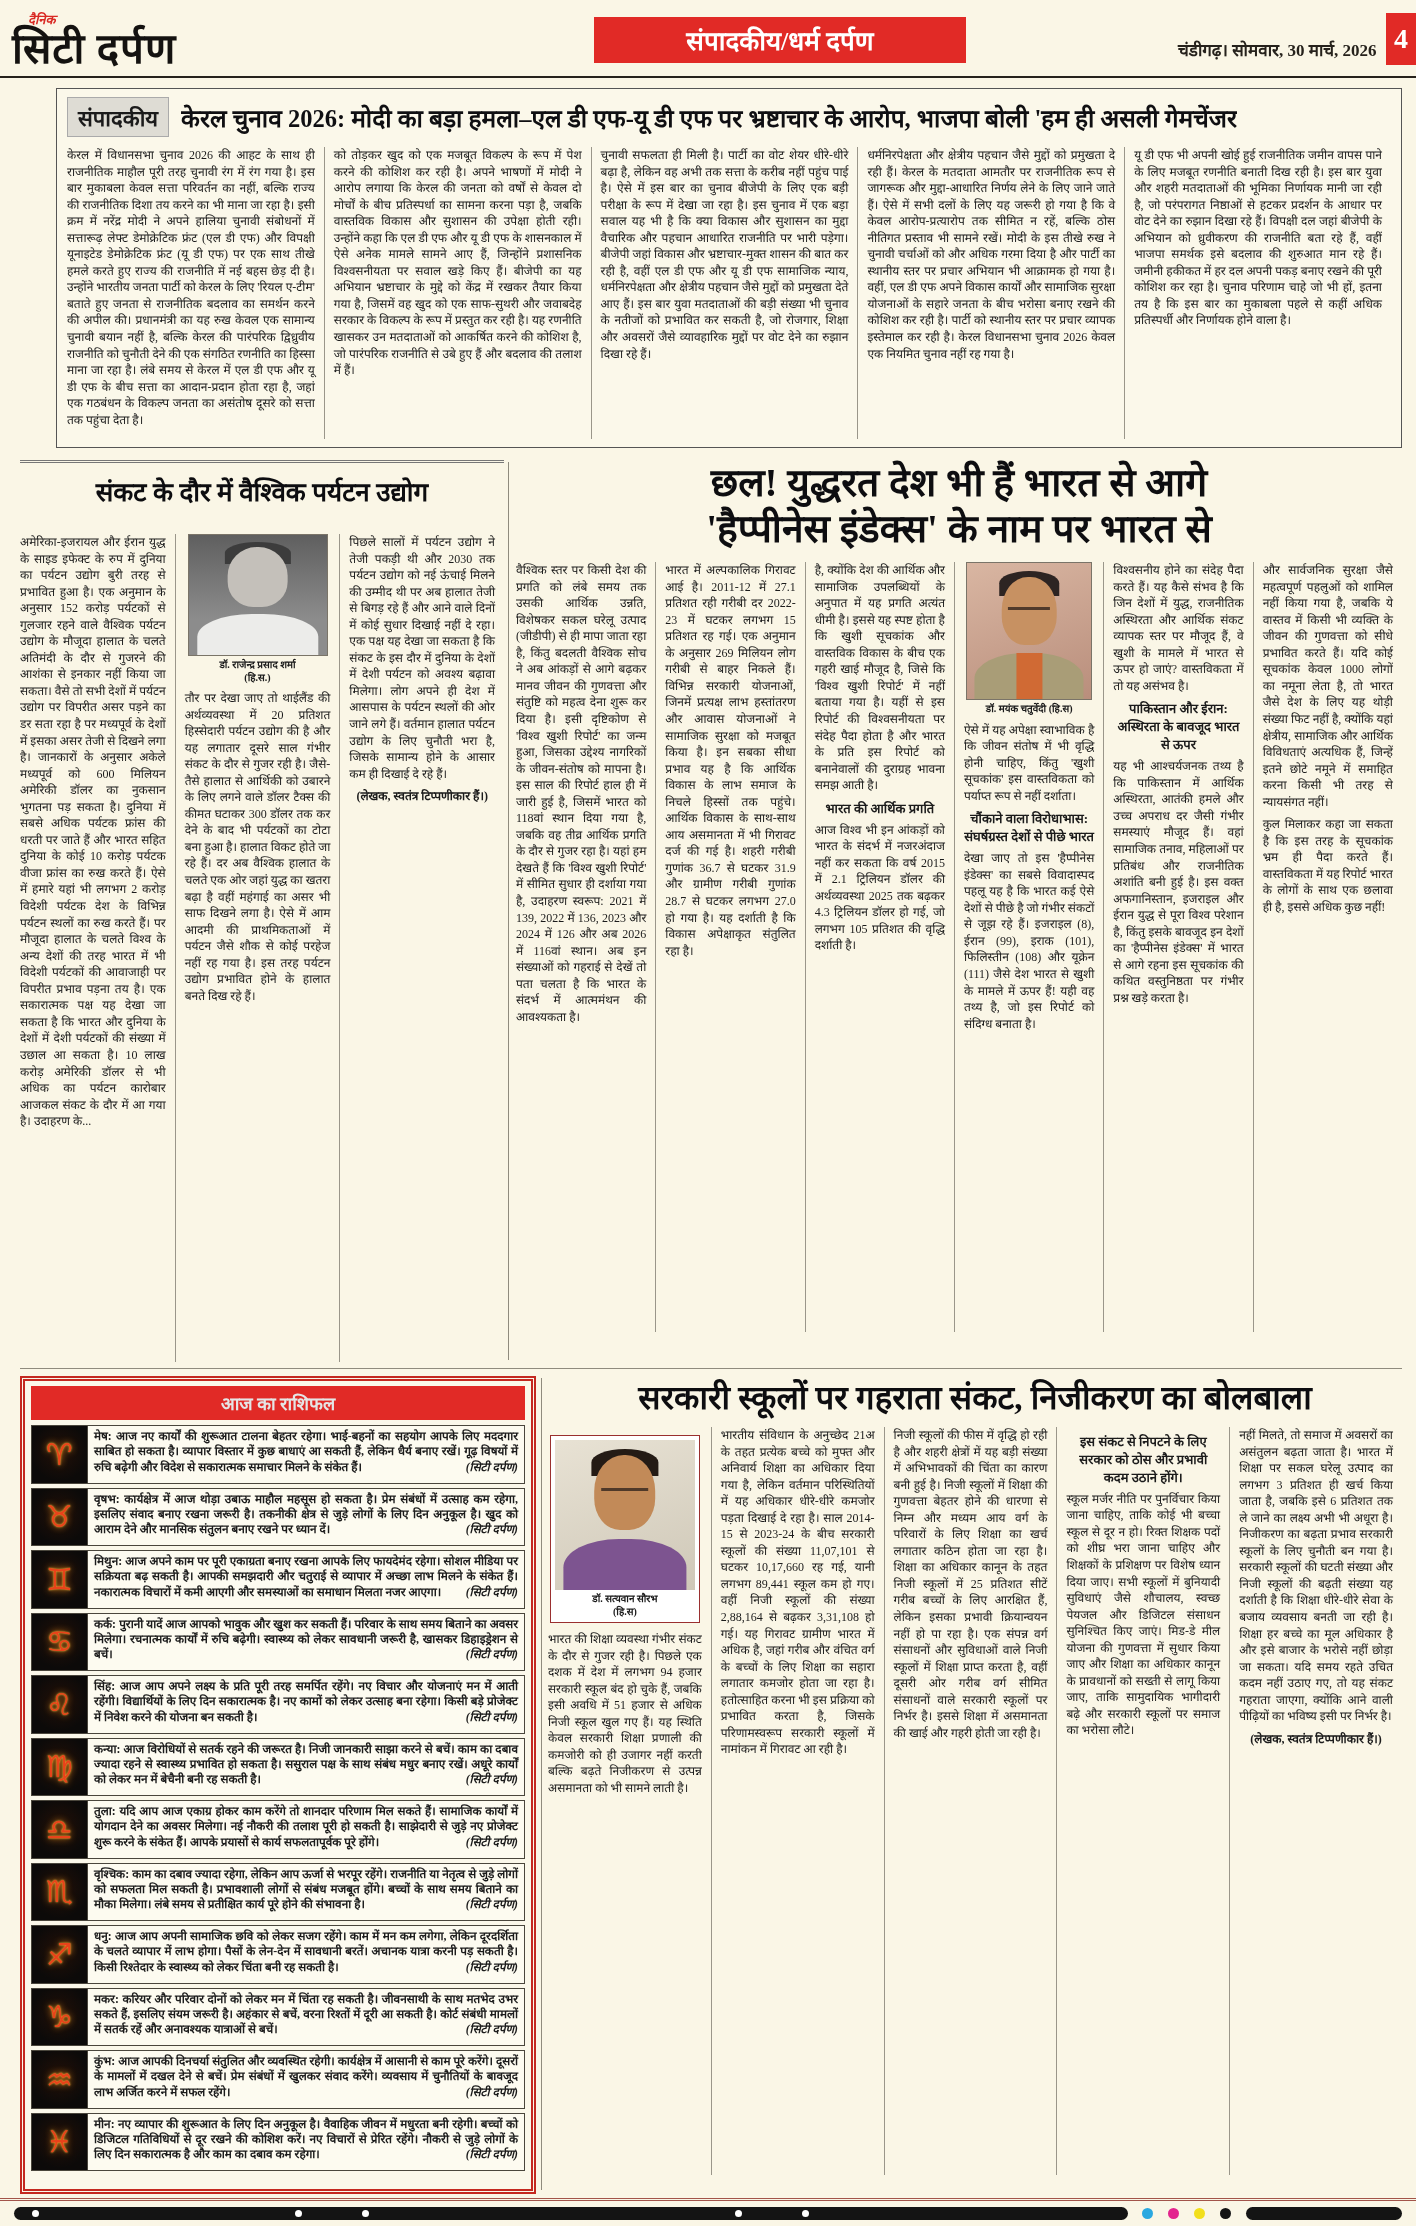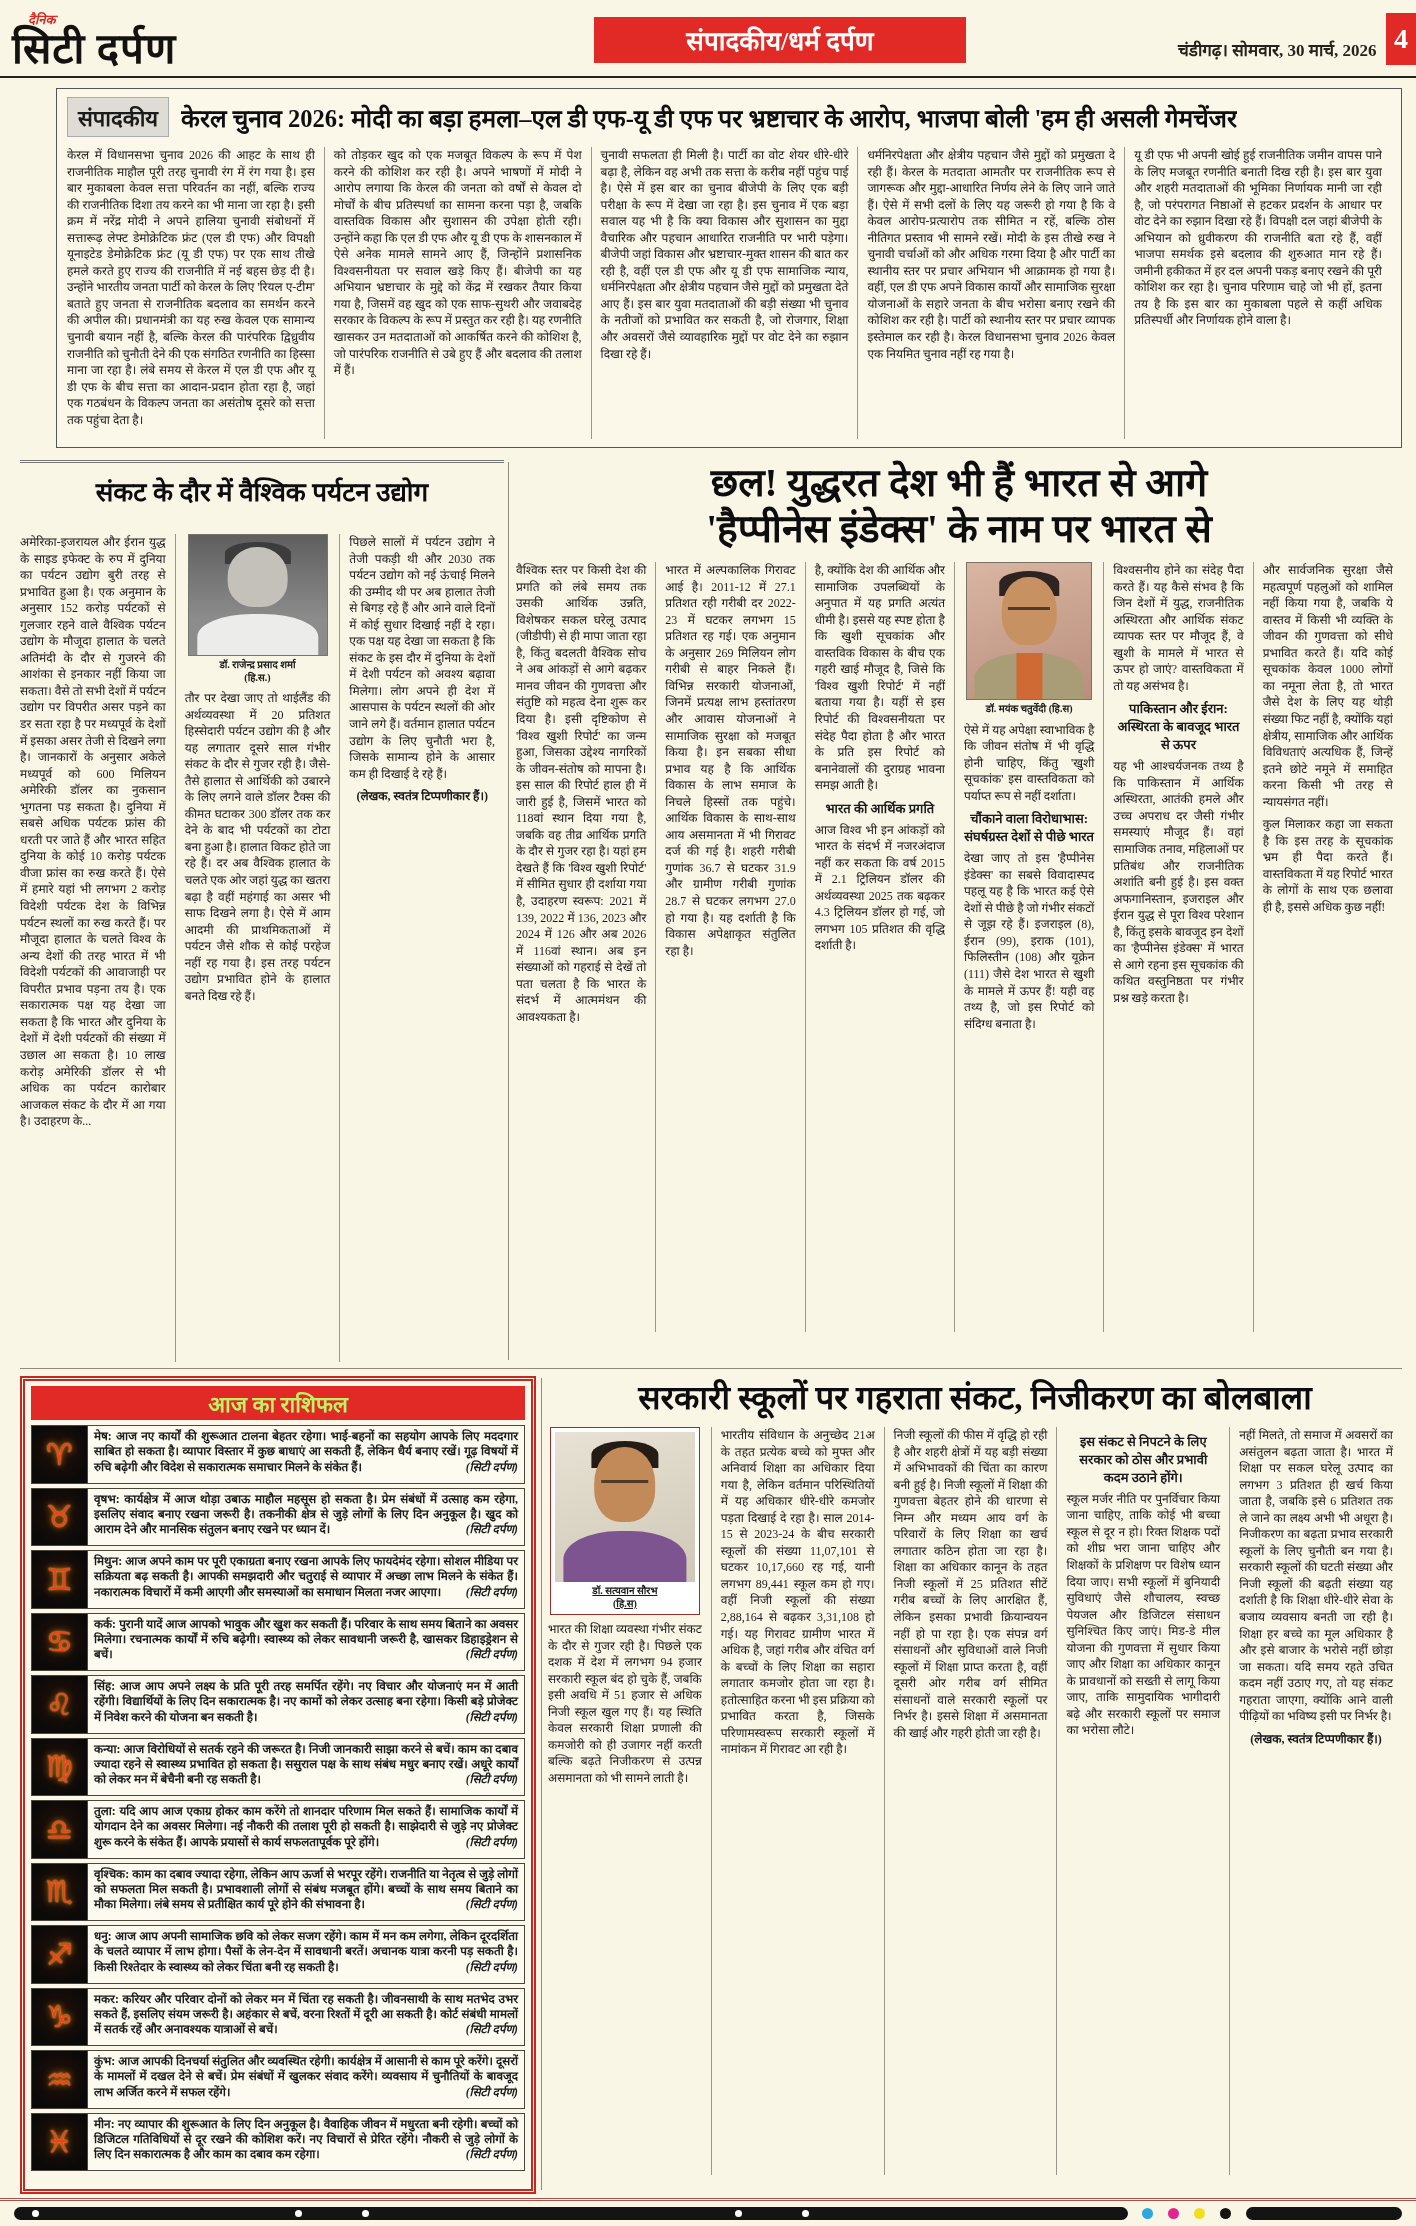--- a/index.html
+++ b/index.html
@@ -63,21 +63,21 @@
   .photo-satyavan .ph-head { background:#c28a58; } .photo-satyavan .ph-hair { background:#241b15; }
   .photo-satyavan .ph-torso { background:#7d5490; }
   
   .happy { position:absolute; left:516px; top:460px; width:886px; height:902px; overflow:hidden; }
   .happy .headline-c { font-size:39px; line-height:1.18; }
   .happy-cols { display:flex; margin-top:10px; height:770px; overflow:hidden; }
   
   .horo { position:absolute; left:20px; top:1376px; width:516px; height:818px;
           border:5px double #c4281f; background:#fbf8ea; padding:5px 6px; }
   .horo-title { background:#e12a26; height:34px; display:flex; align-items:center; justify-content:center;
-                color:#bef264; font-size:22px; font-weight:800; margin-bottom:5px; }
+                color:#e5e5e5; font-size:18px; font-weight:800; margin-bottom:5px; }
   .horo-row { display:flex; border:1px solid #4a463c; background:#fdfbf0; margin-bottom:4px; height:58.5px; overflow:hidden; }
   .zcell { width:56px; flex:0 0 56px; background:radial-gradient(circle at 50% 45%, #231008 0%, #0c0a09 70%);
            display:flex; align-items:center; justify-content:center; border-right:1px solid #4a463c; }
   .zcell span { font-size:30px; color:#e8431a; text-shadow:0 0 7px #ff9b1e, 0 0 2px #ffd34d;
                 font-family:"DejaVu Sans",sans-serif; }
   .ztext { flex:1; padding:3px 6px; font-size:11.8px; font-weight:600; line-height:1.3; text-align:justify; }
   .zname { font-weight:800; }
   .zcredit { font-weight:800; font-style:italic; float:right; }
   
   .schools { position:absolute; left:548px; top:1374px; width:854px; height:814px; overflow:hidden; }
@@ -269,21 +269,21 @@
       <div class="ztext"><span class="zname">मीन:</span> <span>नए व्यापार की शुरूआत के लिए दिन अनुकूल है। वैवाहिक जीवन में मधुरता बनी रहेगी। बच्चों को डिजिटल गतिविधियों से दूर रखने की कोशिश करें। नए विचारों से प्रेरित रहेंगे। नौकरी से जुड़े लोगों के लिए दिन सकारात्मक है और काम का दबाव कम रहेगा।</span> <span class="zcredit">(सिटी दर्पण)</span></div>
     </div>
   </div>
 
   <div class="vline" style="left:541px;top:1378px;height:812px;"></div>
 
   <div class="schools">
     <div class="headline-c">सरकारी स्कूलों पर गहराता संकट, निजीकरण का बोलबाला</div>
     <div class="schools-cols">
       <div class="ncol">
-        <div class="photo-frame" style="width:150px;margin:0 auto;text-decoration:underline;">
+        <div class="photo-frame" style="width:150px;margin:8px auto;">
           <div class="photo photo-satyavan" style="width:140px;height:150px;border:none;">
             <div class="ph-hair"></div>
               <div class="ph-head"></div>
               <div class="ph-glasses"></div>
               <div class="ph-torso"></div>
           </div>
           <div class="caption">
             <span>डॉ. सत्यवान सौरभ</span><br>
             <span>(हि.स)</span>
           </div>

